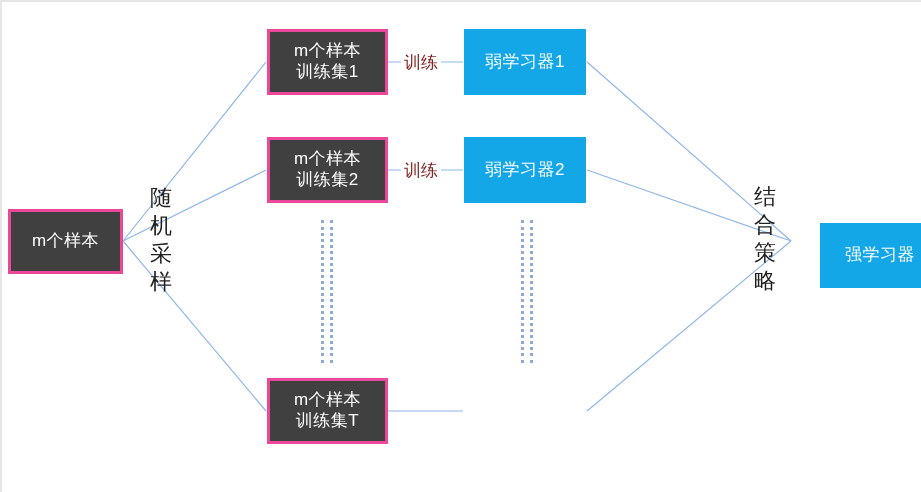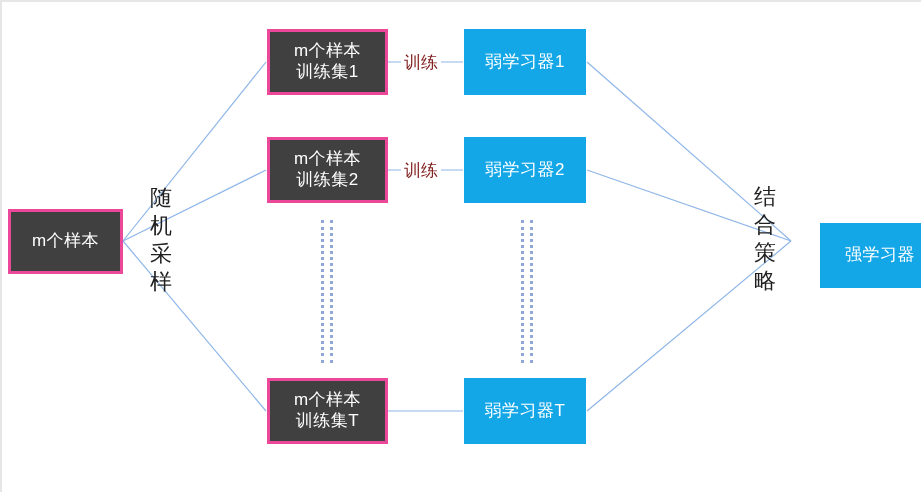--- a/index.html
+++ b/index.html
@@ -105,21 +105,20 @@
 
   <div class="node dark" style="left:265px; top:27px; width:121px; height:66px;">m个样本
 训练集1</div>
   <div class="node dark" style="left:265px; top:135px; width:121px; height:66px;">m个样本
 训练集2</div>
   <div class="node dark" style="left:265px; top:376px; width:121px; height:66px;">m个样本
 训练集T</div>
 
   <div class="node light" style="left:462px; top:27px; width:122px; height:66px;">弱学习器1</div>
   <div class="node light" style="left:462px; top:135px; width:122px; height:66px;">弱学习器2</div>
-  <div class="node light" style="left:462px; top:376px; width:122px; height:66px;">弱学习器T</div>
 
   <div class="edge-label" style="left:399px; top:48px;">训练</div>
   <div class="edge-label" style="left:399px; top:156px;">训练</div>
 
   <div class="vdots" style="left:319px; top:218px; height:143px;"></div>
   <div class="vdots" style="left:519px; top:218px; height:143px;"></div>
 
   <div class="vlabel" style="left:750px; top:181px;">结合策略</div>
 
   <div class="node light single" style="left:790px; top:221px; width:120px; height:65px;margin-left:28px;">强学习器</div>

